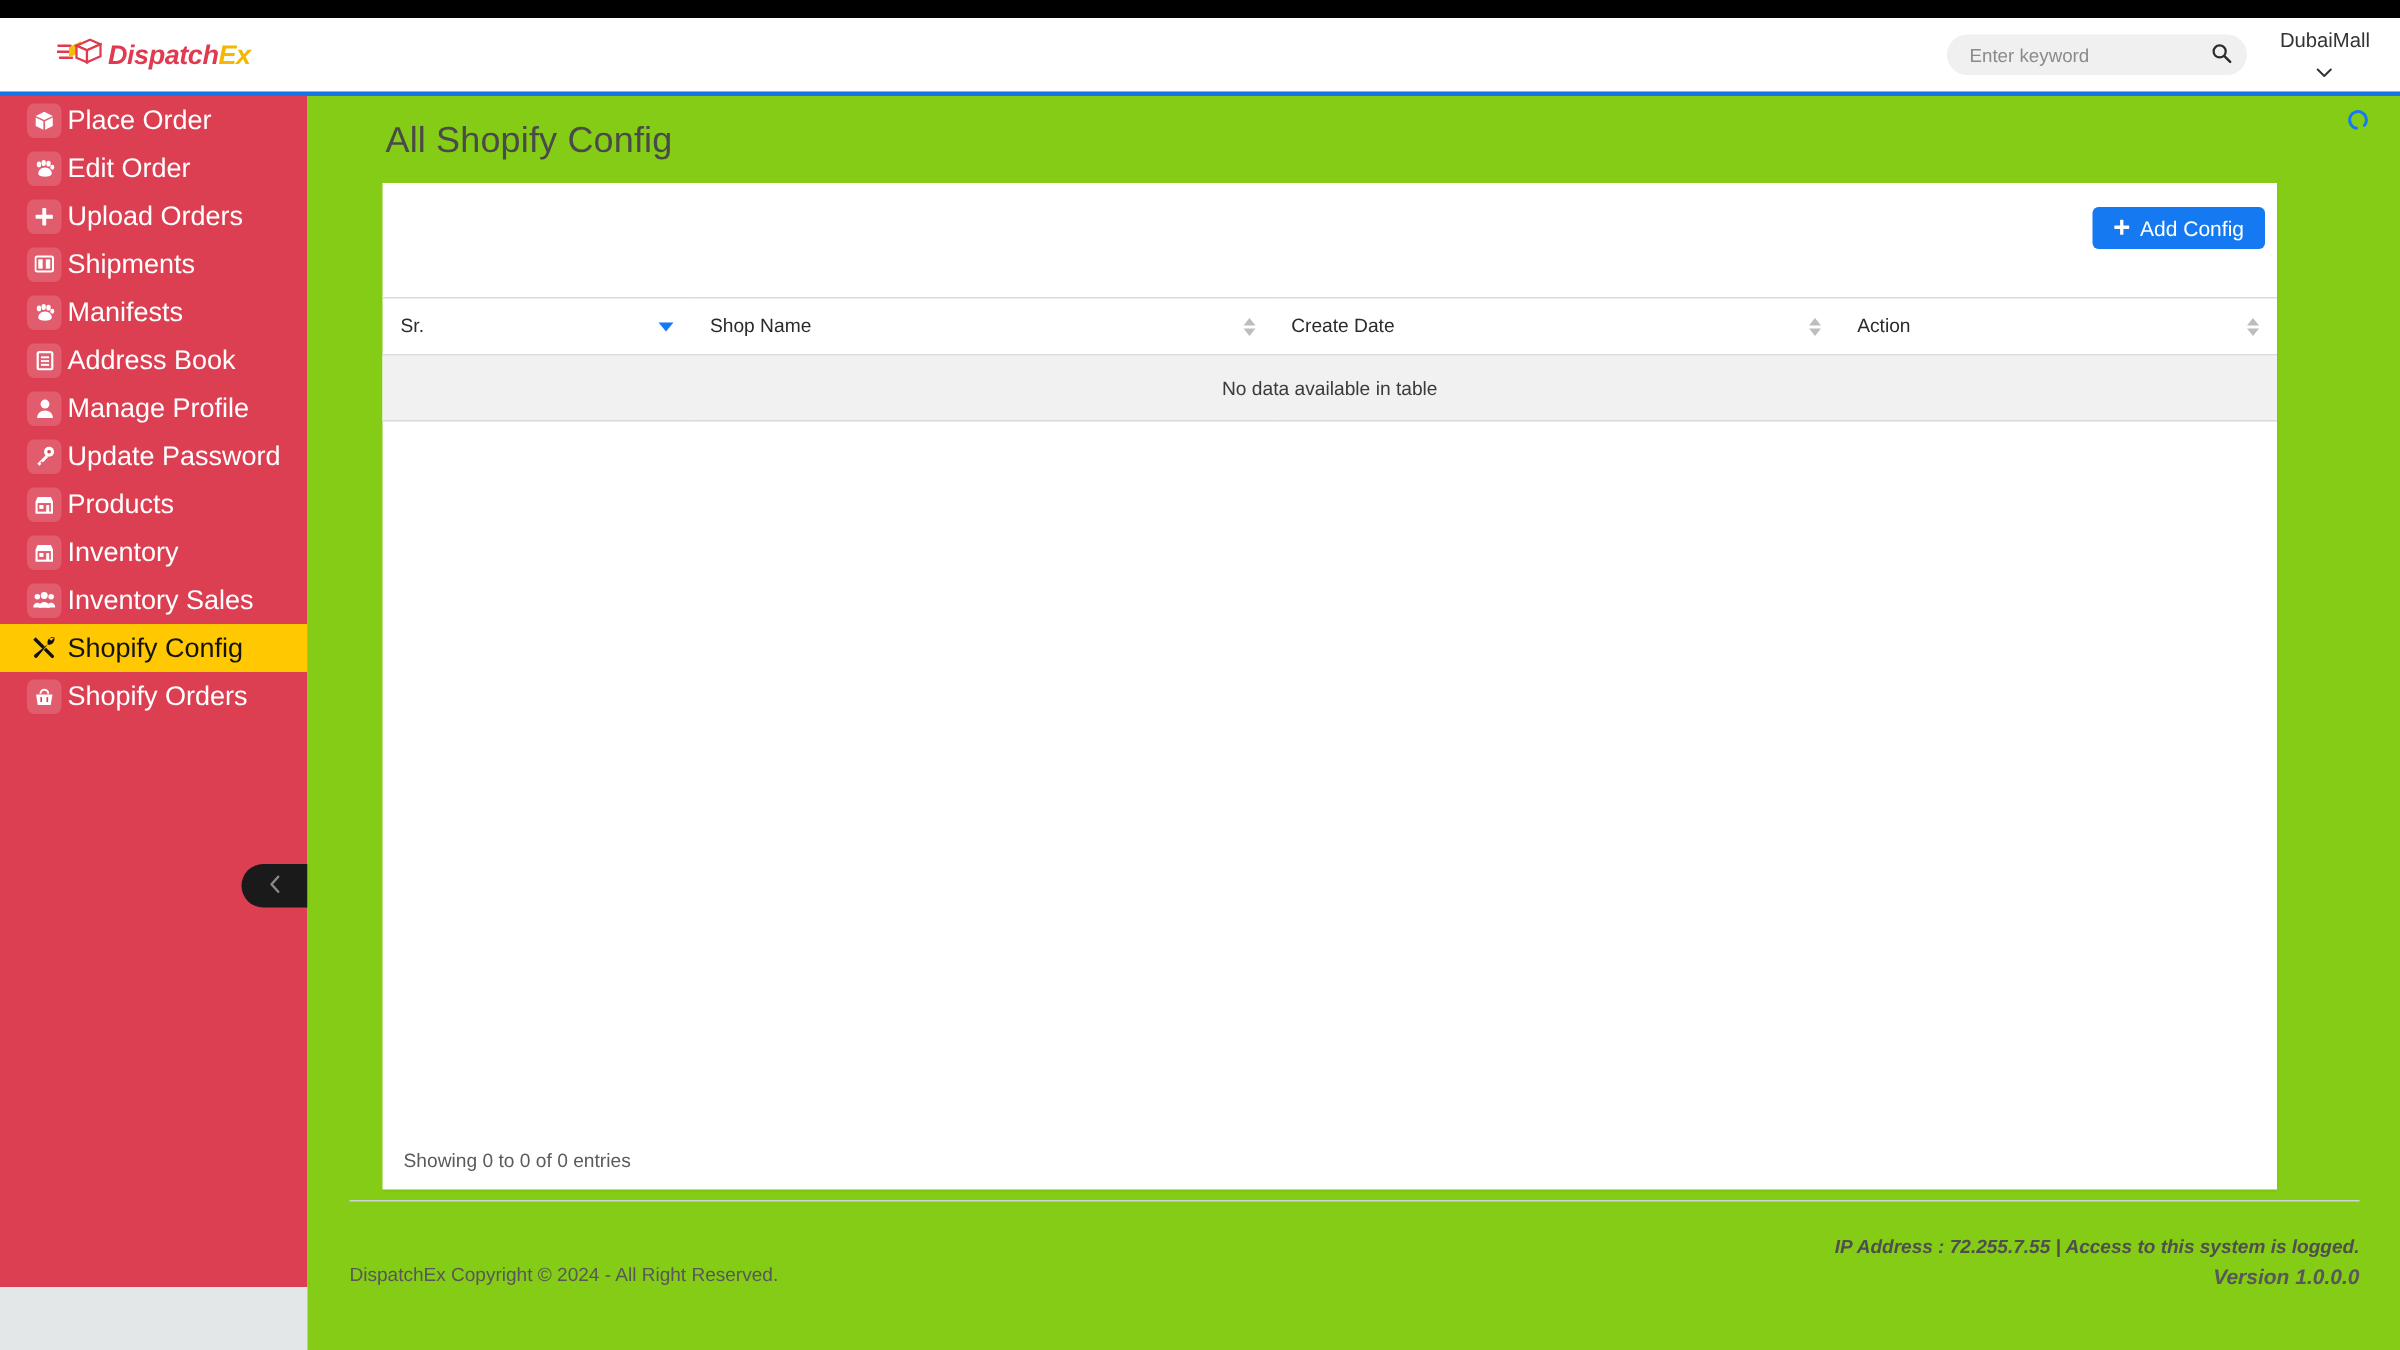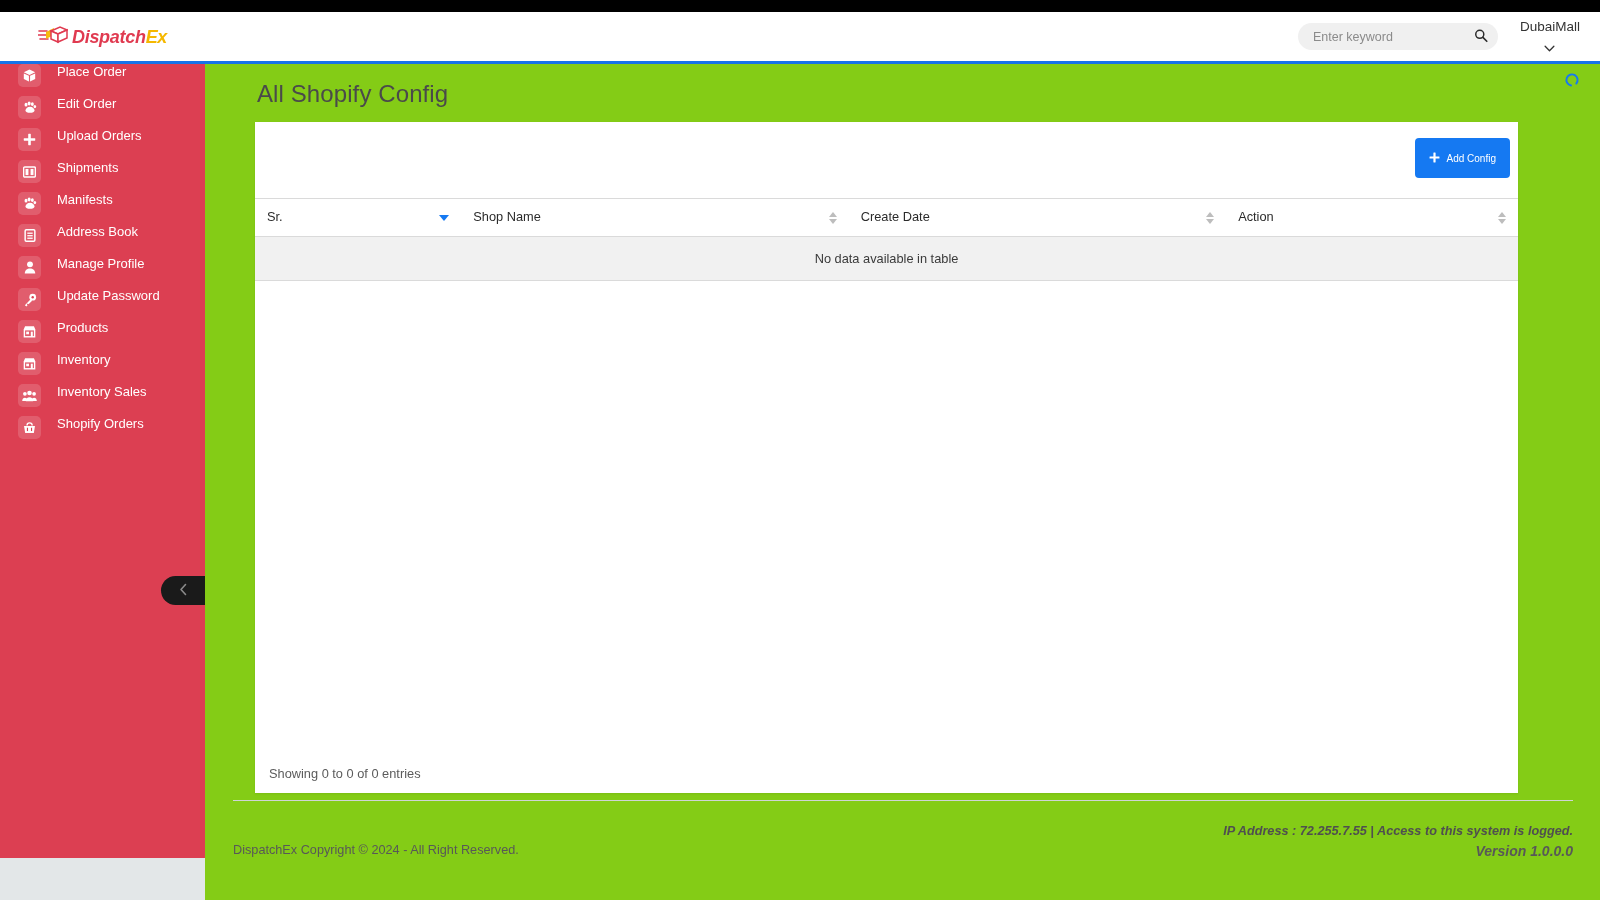--- a/index.html
+++ b/index.html
@@ -76,23 +76,23 @@
     width: 16px; height: 16px; z-index: 45;
   }
 
   
   .sidebar {
     position: absolute; left: 0; top: 64px; width: 205px; height: 794px;
     background: #dc3f52;
     padding-top: 0px;
   }
   .nav-item {
-    display: flex; gap: 16px;
+    display: flex; align-items: center; gap: 4px;
     height: 32px; padding-left: 18px;
-    color: #ffffff; font-size: 13px;
+    color: #ffffff; font-size: 18px;
     cursor: pointer; text-decoration: none;
   }
   .nav-item.active { background: #ffc800; color: #141414; }
   .nav-icon {
     width: 23px; height: 23px; flex: 0 0 23px;
     background: rgba(255,255,255,0.16);
     border-radius: 5px;
     display: flex; align-items: center; justify-content: center;
   }
   .nav-item.active .nav-icon { background: transparent; }
@@ -124,24 +124,24 @@
     width: 1263px; height: 671px;
     background: #ffffff;
     box-shadow: 0 1px 2px rgba(0,0,0,0.08);
   }
   .card-toolbar {
     position: relative; height: 76px;
   }
   .add-btn {
     position: absolute; right: 8px; top: 16px;
     background: #1579f2; color: #fff; border: none;
-    height: 40px; padding: 0 14px;
+    height: 28px; padding: 0 14px;
     border-radius: 4px; cursor: pointer;
     font-family: "Liberation Sans", sans-serif;
-    font-size: 10px;
+    font-size: 14px;
     display: flex; align-items: center; gap: 7px;
   }
   .add-btn .plus { font-size: 14px; font-weight: bold; line-height: 1; }
 
   table.dt { width: 100%; border-collapse: collapse; }
   table.dt thead th {
     text-align: left;
     font-size: 12.8px; font-weight: normal; color: #2b2b2b;
     padding: 10px 0 12px 12px;
     border-bottom: 1px solid #dadada;
@@ -386,20 +386,30 @@
           <circle cx="8.5" cy="3.1" r="2.6"></circle>
           <path d="M0.2 12.2 c0 -2.3 1.5 -3.7 3.1 -3.7 c1.6 0 3.1 1.4 3.1 3.7 z"></path>
           <path d="M10.6 12.2 c0 -2.3 1.5 -3.7 3.1 -3.7 c1.6 0 3.1 1.4 3.1 3.7 z"></path>
           <path d="M4.3 12.4 c0 -2.7 1.9 -4.4 4.2 -4.4 c2.3 0 4.2 1.7 4.2 4.4 z"></path>
         </svg>
       </span>
       <span>Inventory Sales</span>
     </a>
 
 
+    <a class="nav-item active">
+      <span class="nav-icon">
+        <svg width="17" height="16" viewBox="0 0 18 17" fill="#121212">
+          <path d="M1.2 2.6 L2.9 0.9 L9.4 7.4 L7.7 9.1 Z"></path>
+          <path d="M8.6 10.0 L10.3 8.3 L15.6 13.6 a1.2 1.2 0 0 1 -1.7 1.7 Z"></path>
+          <path d="M16.6 1.0 a3.9 3.9 0 0 0 -5.1 4.9 L2.0 13.3 a1.4 1.4 0 0 0 1.9 2.0 L11.4 6.0 a3.9 3.9 0 0 0 4.8 -4.9 l-2.3 2.3 l-1.7 -1.7 z"></path>
+        </svg>
+      </span>
+      <span>Shopify Config</span>
+    </a>
 
     <a class="nav-item">
       <span class="nav-icon">
         <svg width="13" height="13" viewBox="0 0 15 14" fill="#fff">
           <path d="M4.6 4.6 a3.0 3.0 0 0 1 6.0 0" fill="none" stroke="#fff" stroke-width="1.5"></path>
           <path d="M1.2 5.2 L13.8 5.2 L12.5 13.3 L2.5 13.3 Z"></path>
           <rect x="4.5" y="7.3" width="1.3" height="3.8" fill="#dc3f52"></rect>
           <rect x="9.2" y="7.3" width="1.3" height="3.8" fill="#dc3f52"></rect>
         </svg>
       </span>

